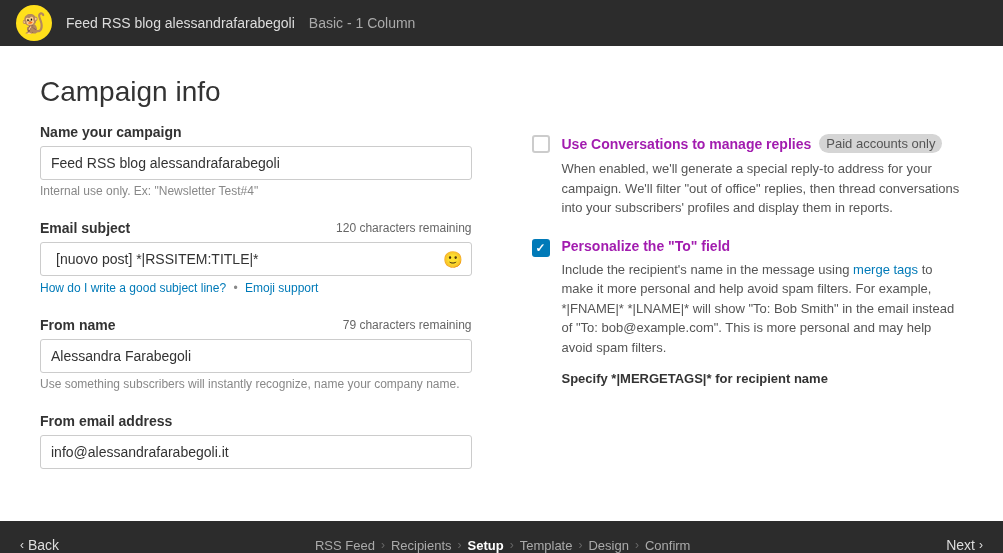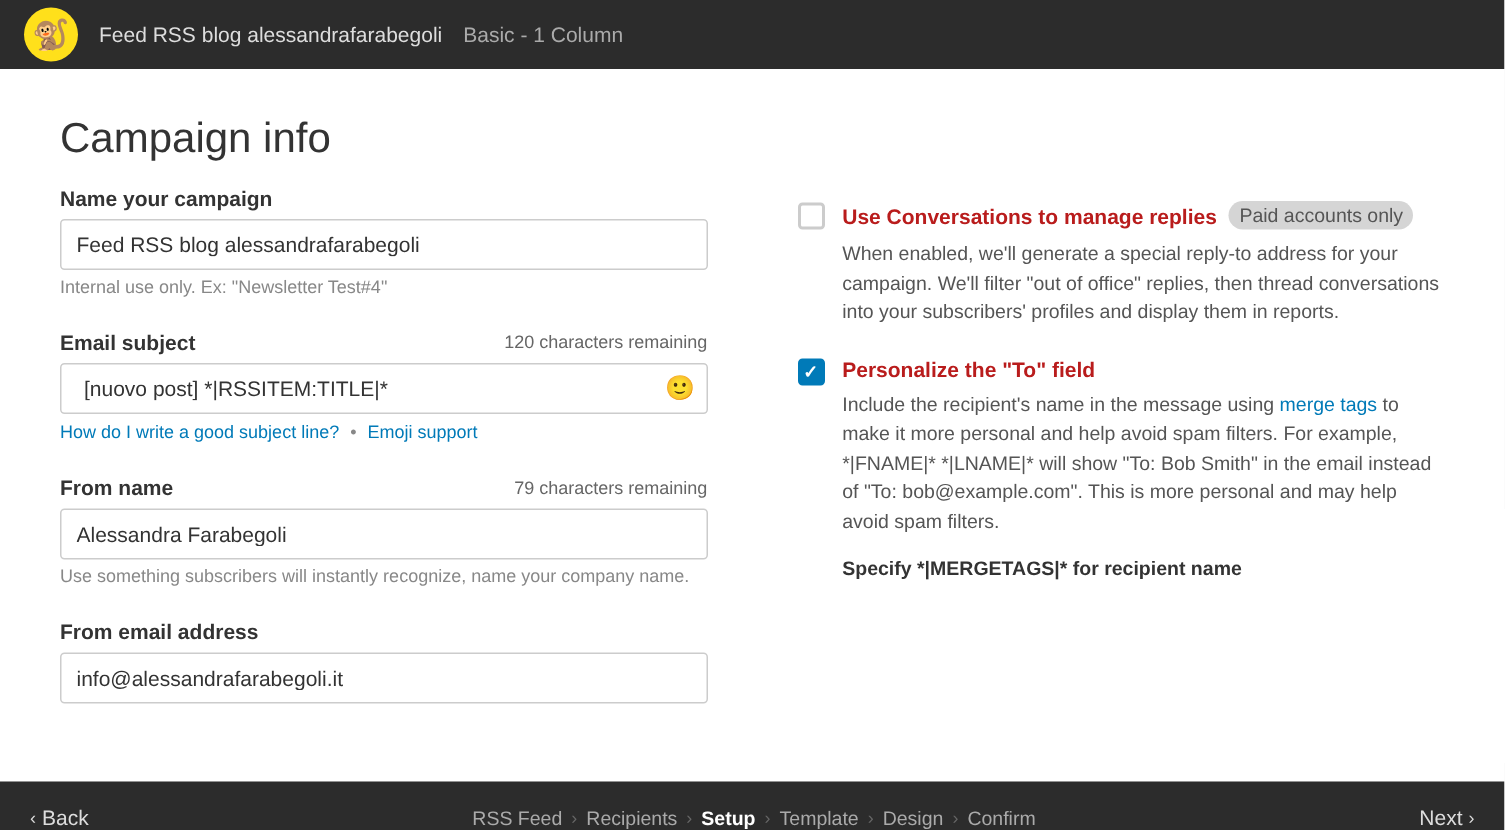--- a/index.html
+++ b/index.html
@@ -153,21 +153,21 @@
     .option-title-row {
       display: flex;
       align-items: center;
       gap: 8px;
       margin-bottom: 6px;
     }
 
     .option-title {
       font-size: 14px;
       font-weight: 600;
-      color: #b91c1c;
+      color: #a21caf;
     }
 
     .badge-paid {
       background: #d5d5d5;
       color: #555;
       font-size: 13px;
       padding: 2px 7px;
       border-radius: 10px;
       font-weight: 500;
     }

